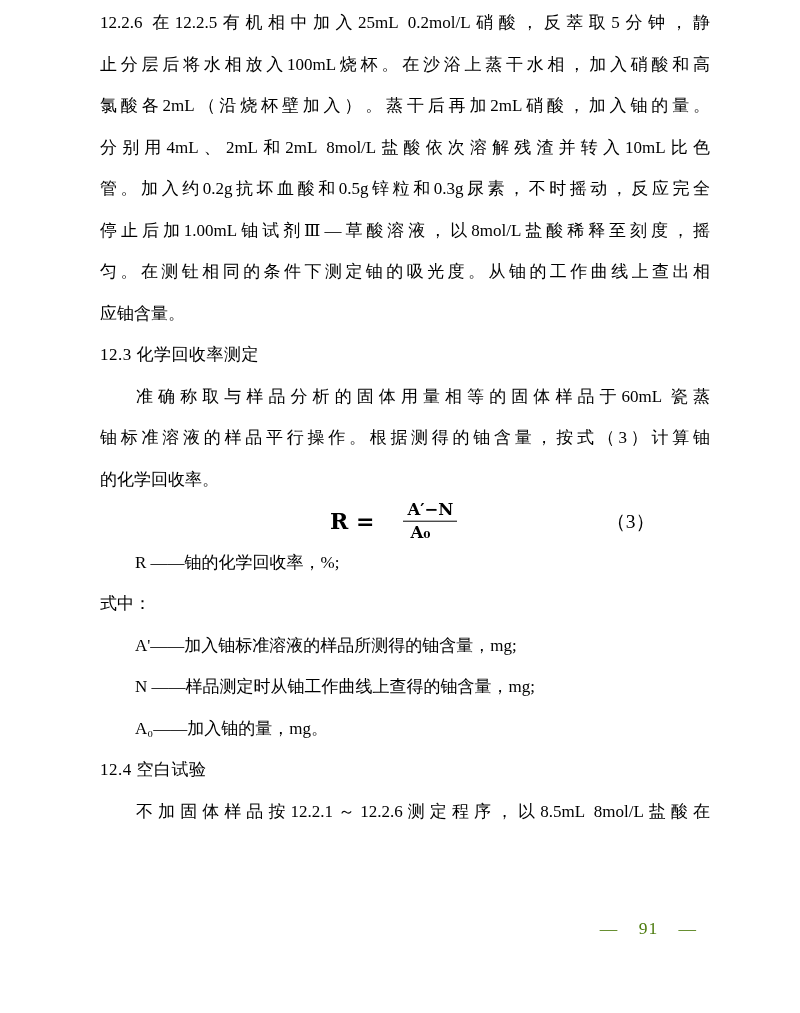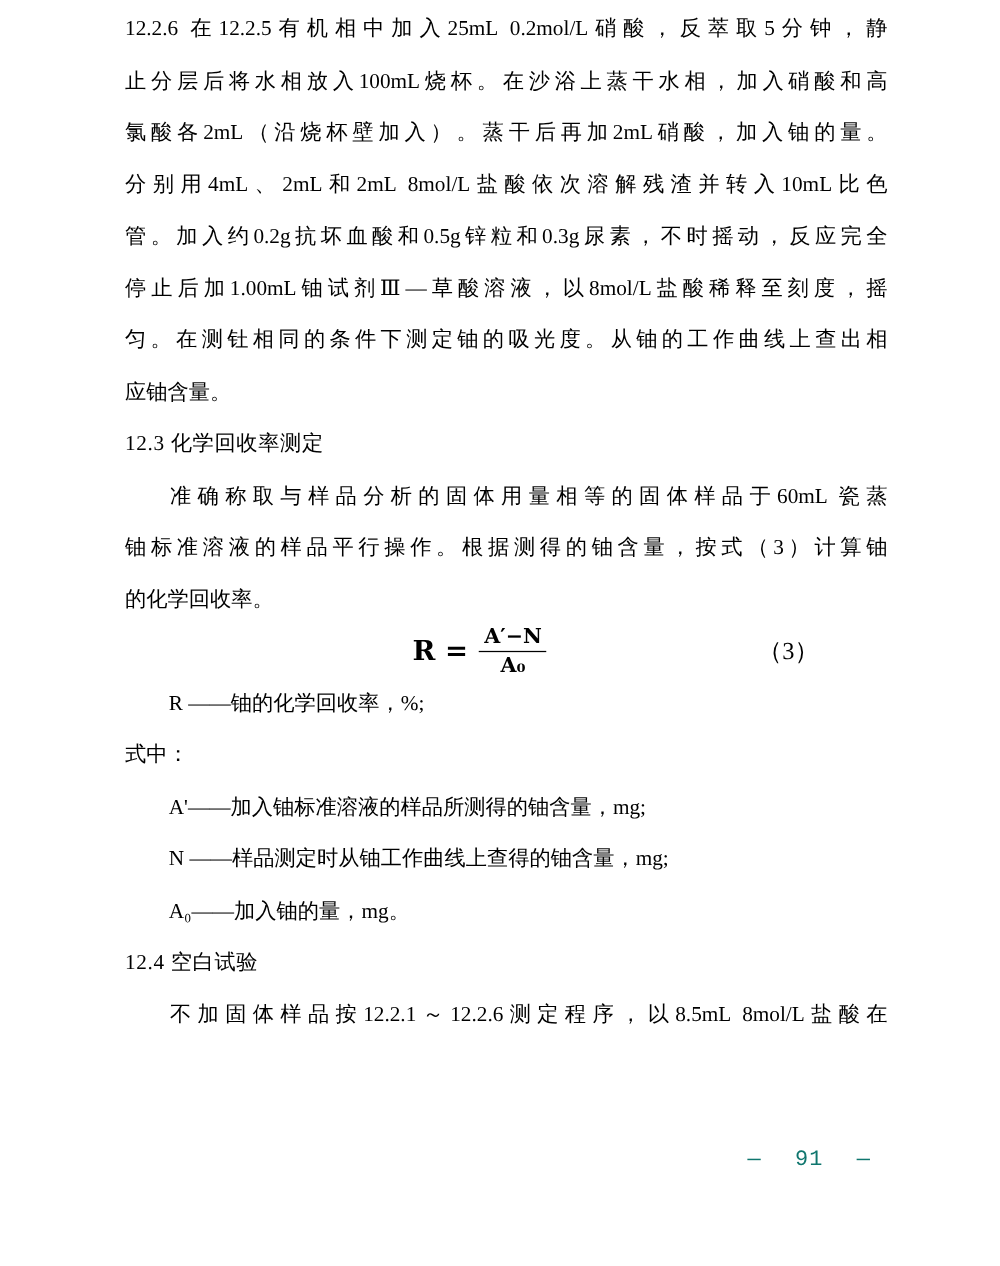--- a/index.html
+++ b/index.html
@@ -60,41 +60,41 @@
     text-align: center;
     font-size: 16.5px;
     font-weight: bold;
     line-height: 1.2;
     font-family: "DejaVu Serif", "Liberation Serif", serif;
   }
   .frac .num {
     display: block;
     border-bottom: 1.8px solid #000;
     padding: 0 4px 1px 4px;
+    margin-left: 20px;
   }
   .frac .den {
     display: block;
     padding-top: 1px;
   }
   .eq-num {
     position: absolute;
     right: 55px;
     top: 50%;
     transform: translateY(-50%);
     font-size: 19.5px;
   }
   .footer {
     position: absolute;
     right: 103px;
     top: 918px;
     font-size: 17.5px;
-    color: #0f766e;
+    color: #4d7c0f;
     word-spacing: 15px;
     letter-spacing: 1px;
-    font-family: Liberation Mono, monospace;
   }
 </style>
 </head>
 <body>
 
 <div class="page">
 
   <div class="line just">12.2.6 在12.2.5有机相中加入25mL 0.2mol/L硝酸，反萃取5分钟，静</div>
   <div class="line just">止分层后将水相放入100mL烧杯。在沙浴上蒸干水相，加入硝酸和高</div>
   <div class="line just">氯酸各2mL（沿烧杯壁加入）。蒸干后再加2mL硝酸，加入铀的量。</div>

